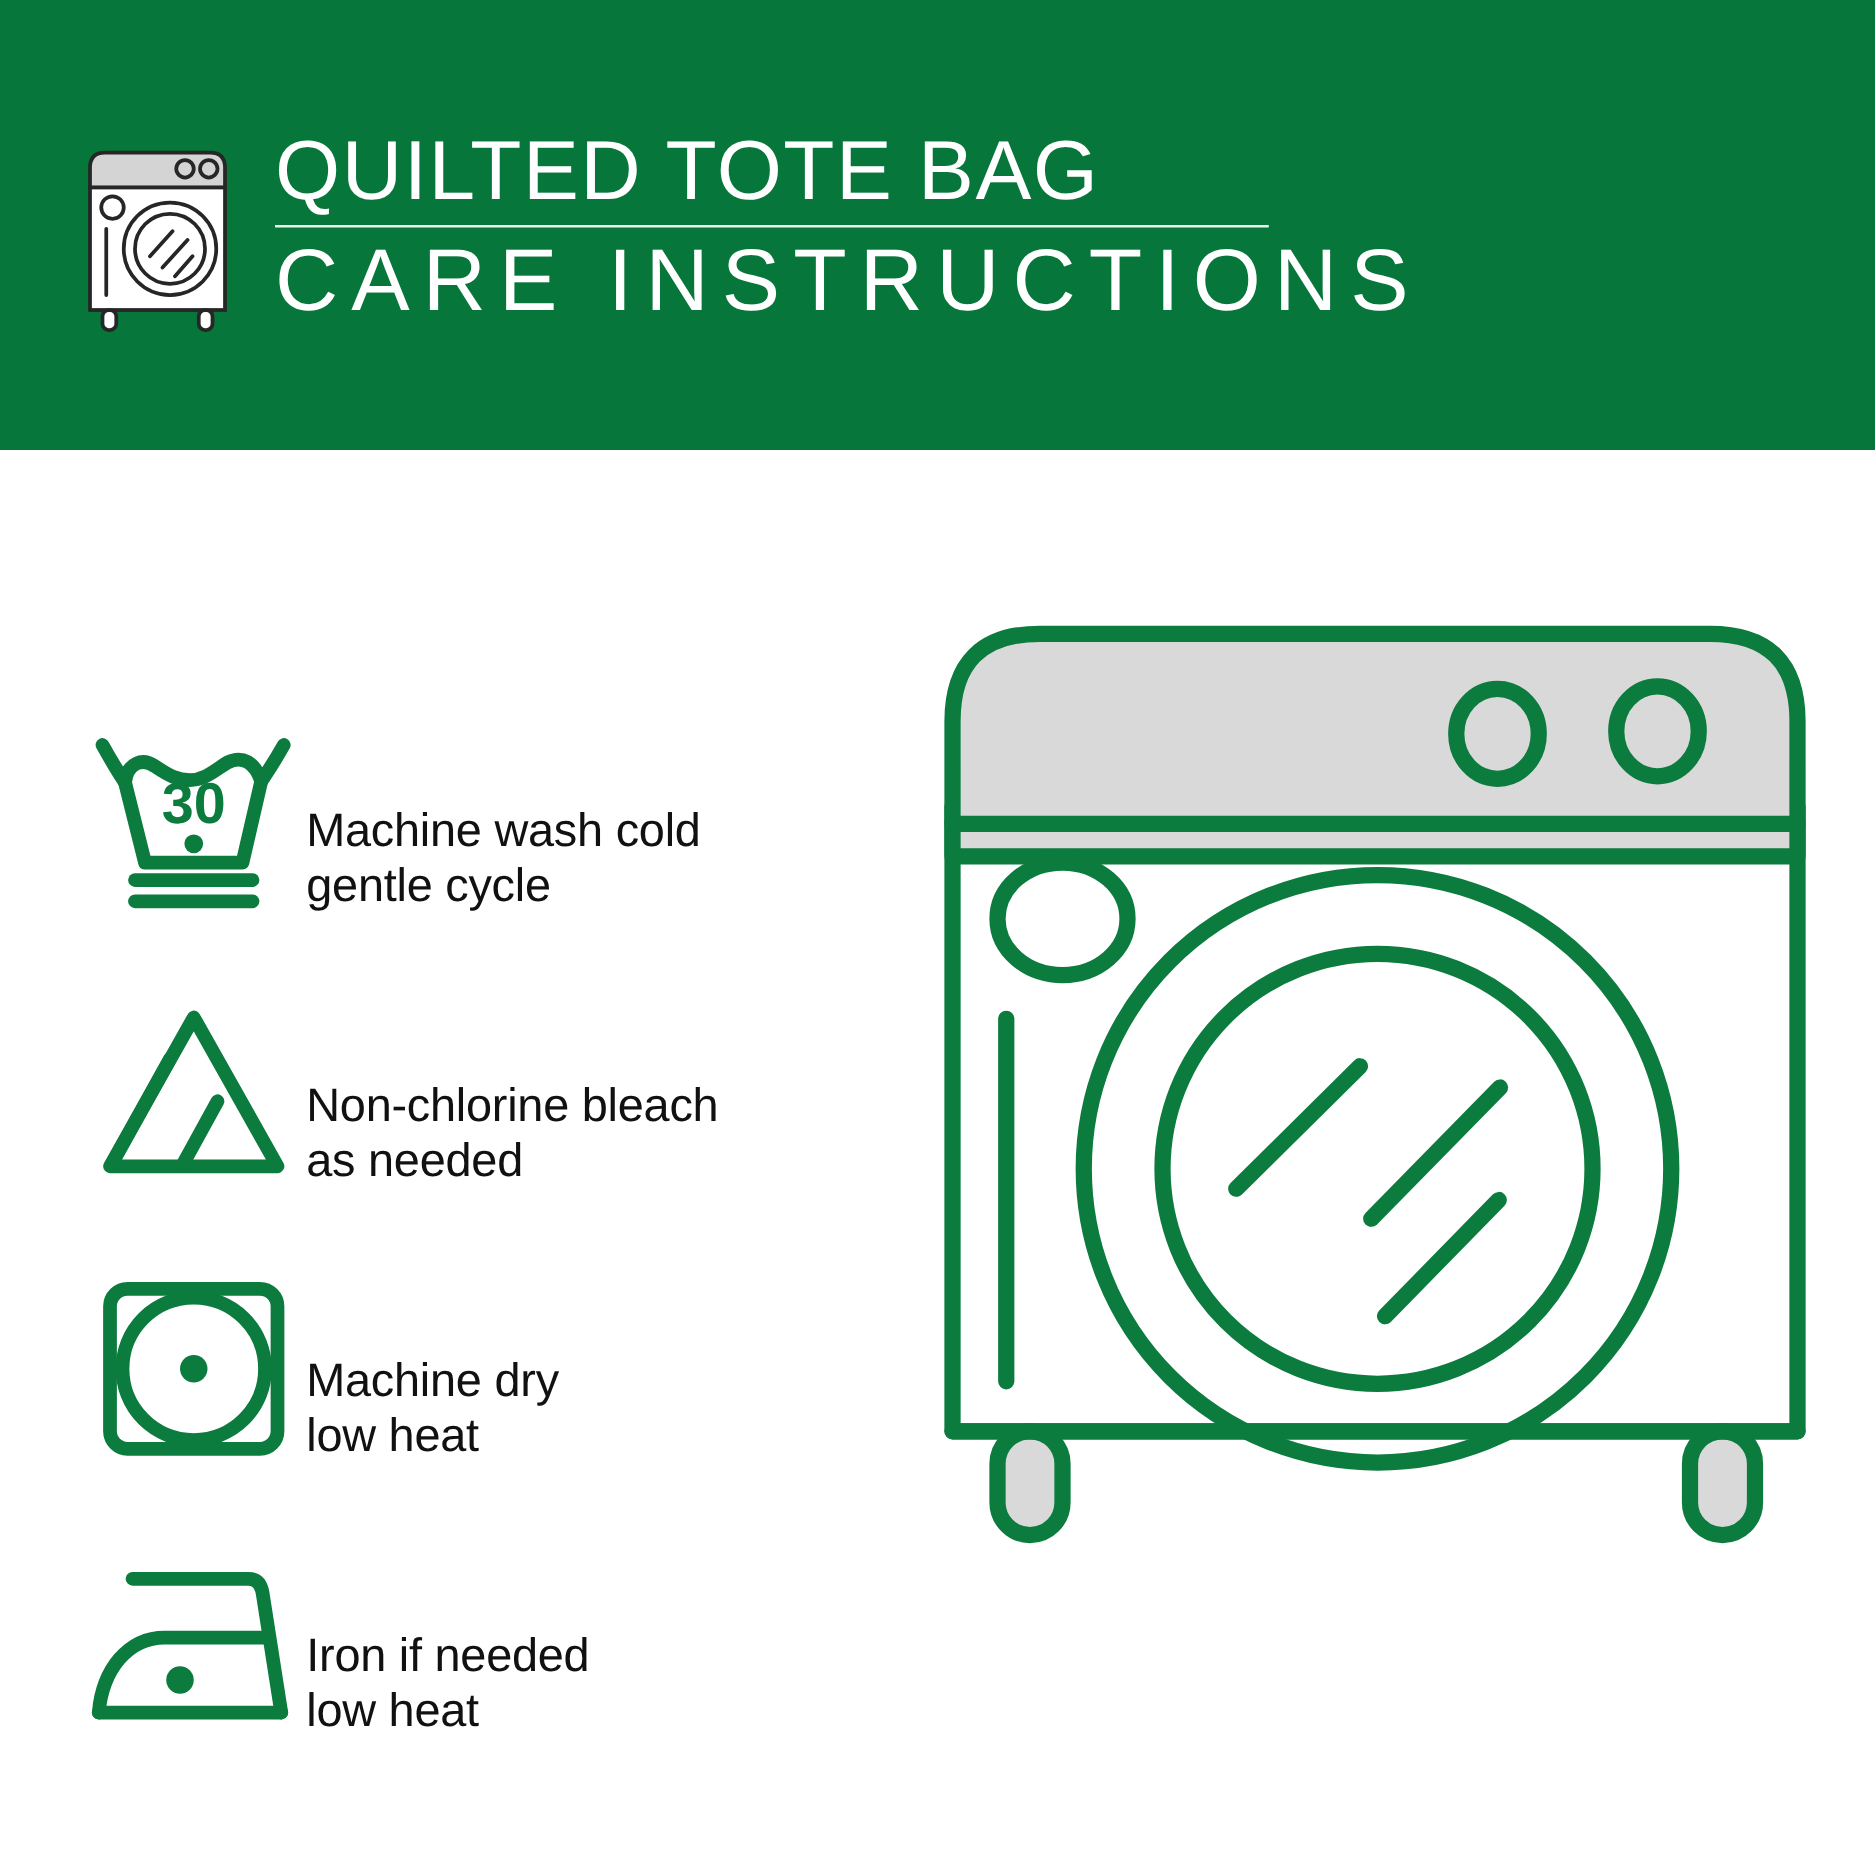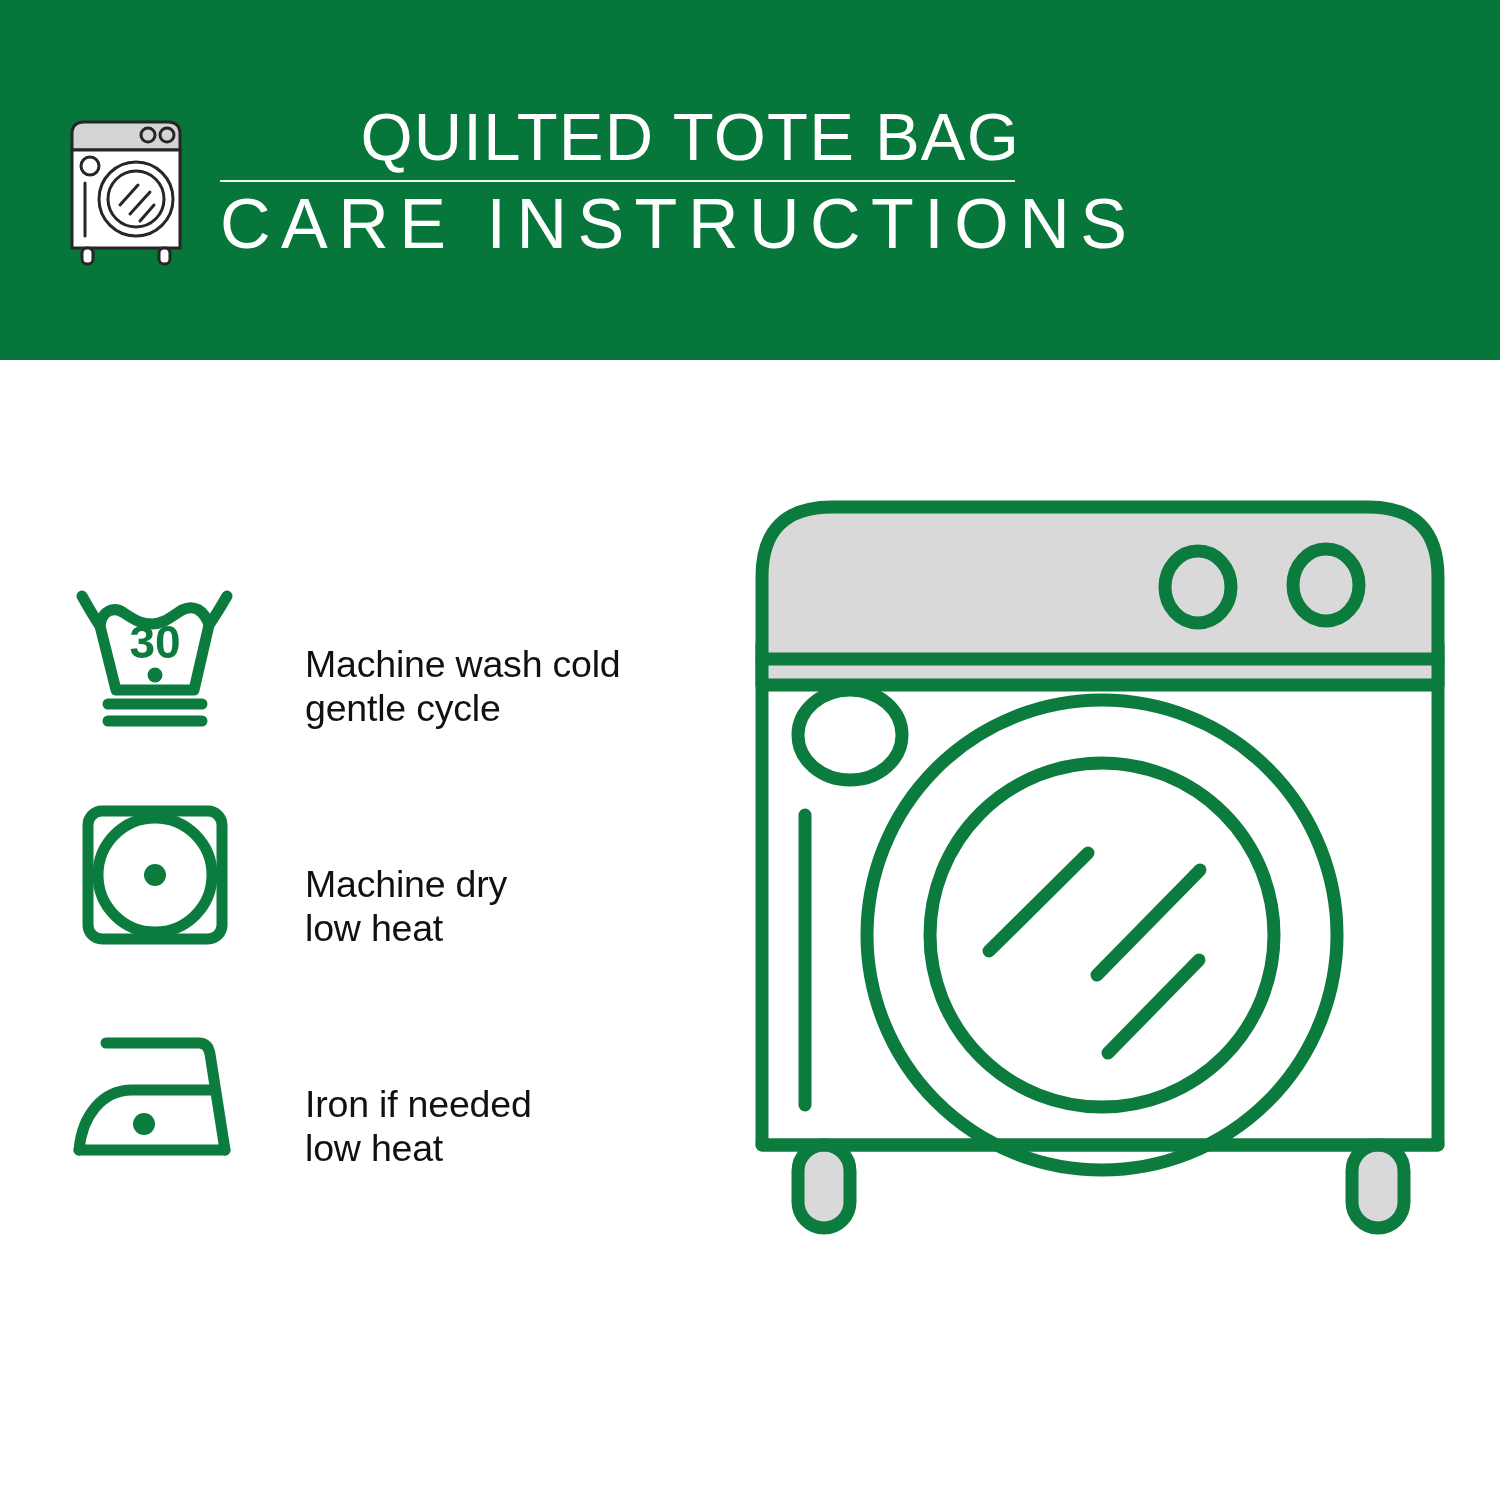--- a/index.html
+++ b/index.html
@@ -35,21 +35,20 @@
     width: 128px;
     height: 160px;
     flex: 0 0 auto;
     margin-top: 8px;
   }
   #header-text-block {
     margin-left: 30px;
     display: flex;
     flex-direction: column;
     width: 800px;
-    text-align: right;
   }
   #product-title {
     color: #ffffff;
     font-size: 67px;
     line-height: 74px;
     font-weight: 300;
     letter-spacing: 1.2px;
     white-space: nowrap;
   }
   #title-divider {
@@ -99,21 +98,20 @@
   }
   .instruction-symbol svg {
     display: block;
   }
   .instruction-text {
     font-size: 37.5px;
     line-height: 44px;
     color: #111111;
     font-weight: 400;
     letter-spacing: -0.2px;
-    margin-left: 60px;
   }
   .instruction-text .tline { display: block; white-space: nowrap; }
 
   
   #machine-illustration {
     position: absolute;
     left: 740px;
     top: 125px;
     width: 720px;
     height: 950px;
@@ -182,20 +180,35 @@
           <text x="85" y="78" text-anchor="middle" font-family="'Liberation Sans', sans-serif" font-size="46" font-weight="700" fill="#0b7b3e">30</text>
           <circle cx="85" cy="95" r="7.5" fill="#0b7b3e"></circle>
         </svg>
       </div>
       <div class="instruction-text">
         <span class="tline">Machine wash cold</span>
         <span class="tline">gentle cycle</span>
       </div>
     </div>
 
+    <div class="instruction-row">
+      <div class="instruction-symbol">
+        <svg viewBox="0 0 170 150" width="170" height="150" aria-hidden="true">
+          <g fill="none" stroke="#0b7b3e" stroke-width="11" stroke-linecap="round" stroke-linejoin="round">
+            <path d="M85 14 L152 133 L18 133 Z"></path>
+            <line x1="66" y1="47" x2="19" y2="132"></line>
+            <line x1="104" y1="81" x2="76" y2="132"></line>
+          </g>
+        </svg>
+      </div>
+      <div class="instruction-text">
+        <span class="tline">Non-chlorine bleach</span>
+        <span class="tline">as needed</span>
+      </div>
+    </div>
 
     <div class="instruction-row">
       <div class="instruction-symbol">
         <svg viewBox="0 0 170 150" width="170" height="150" aria-hidden="true">
           <g fill="none" stroke="#0b7b3e" stroke-width="11" stroke-linejoin="round">
             <rect x="18" y="11" width="134" height="128" rx="14"></rect>
             <circle cx="85" cy="75" r="57"></circle>
           </g>
           <circle cx="85" cy="75" r="11" fill="#0b7b3e"></circle>
         </svg>

